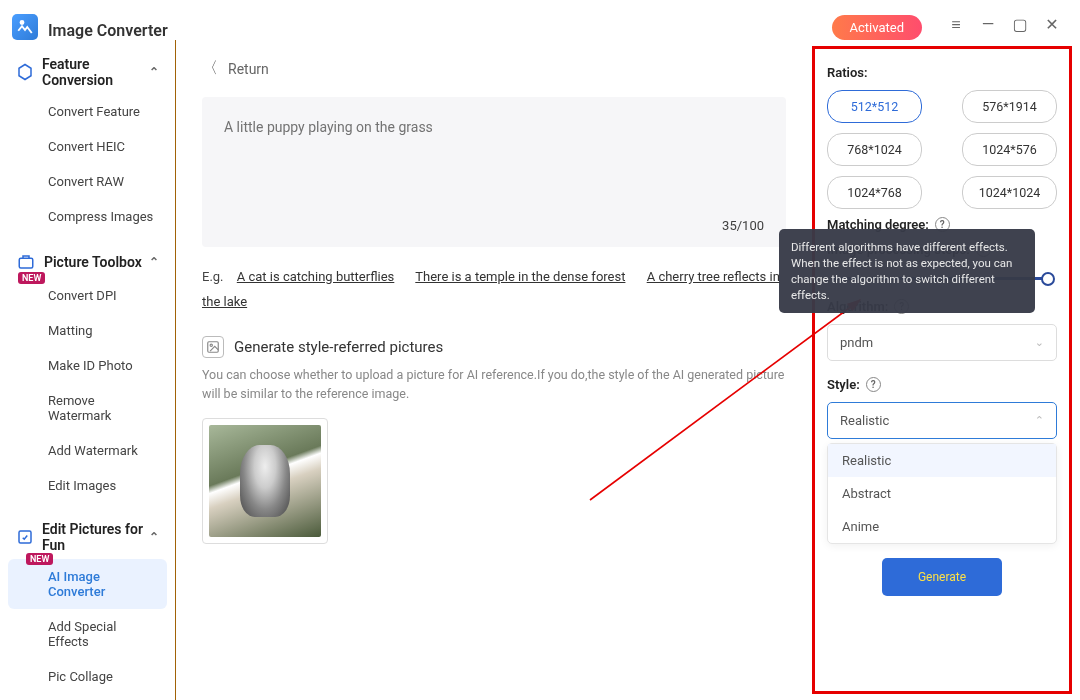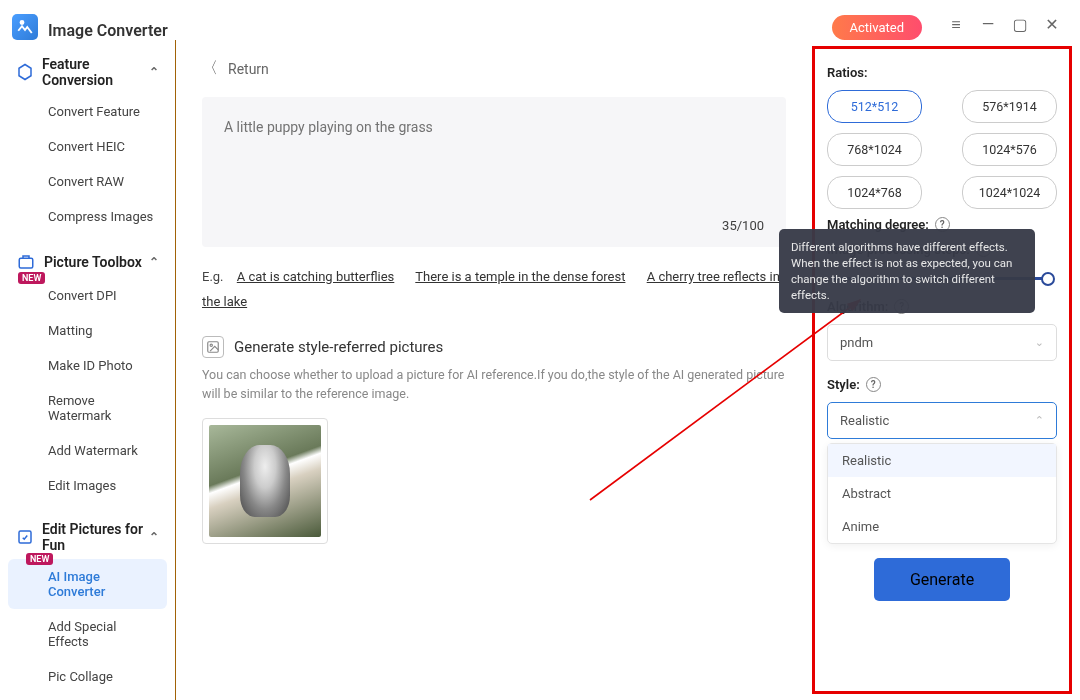--- a/index.html
+++ b/index.html
@@ -44,21 +44,21 @@
 .ratio-btn.selected { border-color:#2e6bd8; color:#2e6bd8; }
 .slider-wrap { position:relative; height:24px; margin: 8px 0 8px; }
 .slider-track { position:absolute; left:4px; right:4px; top:10px; height:3px; background:#2a4a9a; border-radius:2px; }
 .slider-thumb { position:absolute; right:2px; top:5px; width:14px; height:14px; border-radius:50%; background:#fff; border:2px solid #2a4a9a; }
 .select-box { border:1px solid #ddd; border-radius:5px; padding:10px 12px; font-size:13px; color:#555; display:flex; align-items:center; cursor:pointer; background:#fff;gap:20px; }
 .select-box.open { border-color:#2e7bd8; }
 .select-box .caret { margin-left:auto; color:#bbb; font-size:11px; }
 .style-dropdown { border:1px solid #e5e5e5; border-radius:5px; margin-top:4px; background:#fff; box-shadow: 0 2px 8px rgba(0,0,0,0.06); }
 .style-option { padding:9px 14px; font-size:13px; color:#555; cursor:pointer; }
 .style-option.hover { background:#f2f6ff; }
-.generate-btn { background:#2e6bd8; color:#000000; border:none; border-radius:5px; padding:12px 36px; font-size:16px; cursor:pointer; display:block; margin: 14px auto 0; }
+.generate-btn { background:#2e6bd8; color:#fde047; border:none; border-radius:5px; padding:12px 36px; font-size:12px; cursor:pointer; display:block; margin: 14px auto 0; }
 .tooltip { position:absolute; right: 34px; top: 180px; width: 256px; background: rgba(55,58,72,0.96); color:#e8e8e8; font-size:11.5px; line-height:1.4; padding:10px 12px; border-radius:5px; z-index:50; }
 .annot-arrow { position:absolute; left: 510px; top: 290px; width: 360px; height: 220px; pointer-events:none; z-index:40; }
 </style>
 </head>
 <body>
 
 <div class="titlebar">
   <div class="logo">
     <svg viewBox="0 0 24 24" fill="none" stroke="#fff" stroke-width="2.5">
         <path d="M3 17l5-6 4 5 3-4 6 8"></path>

